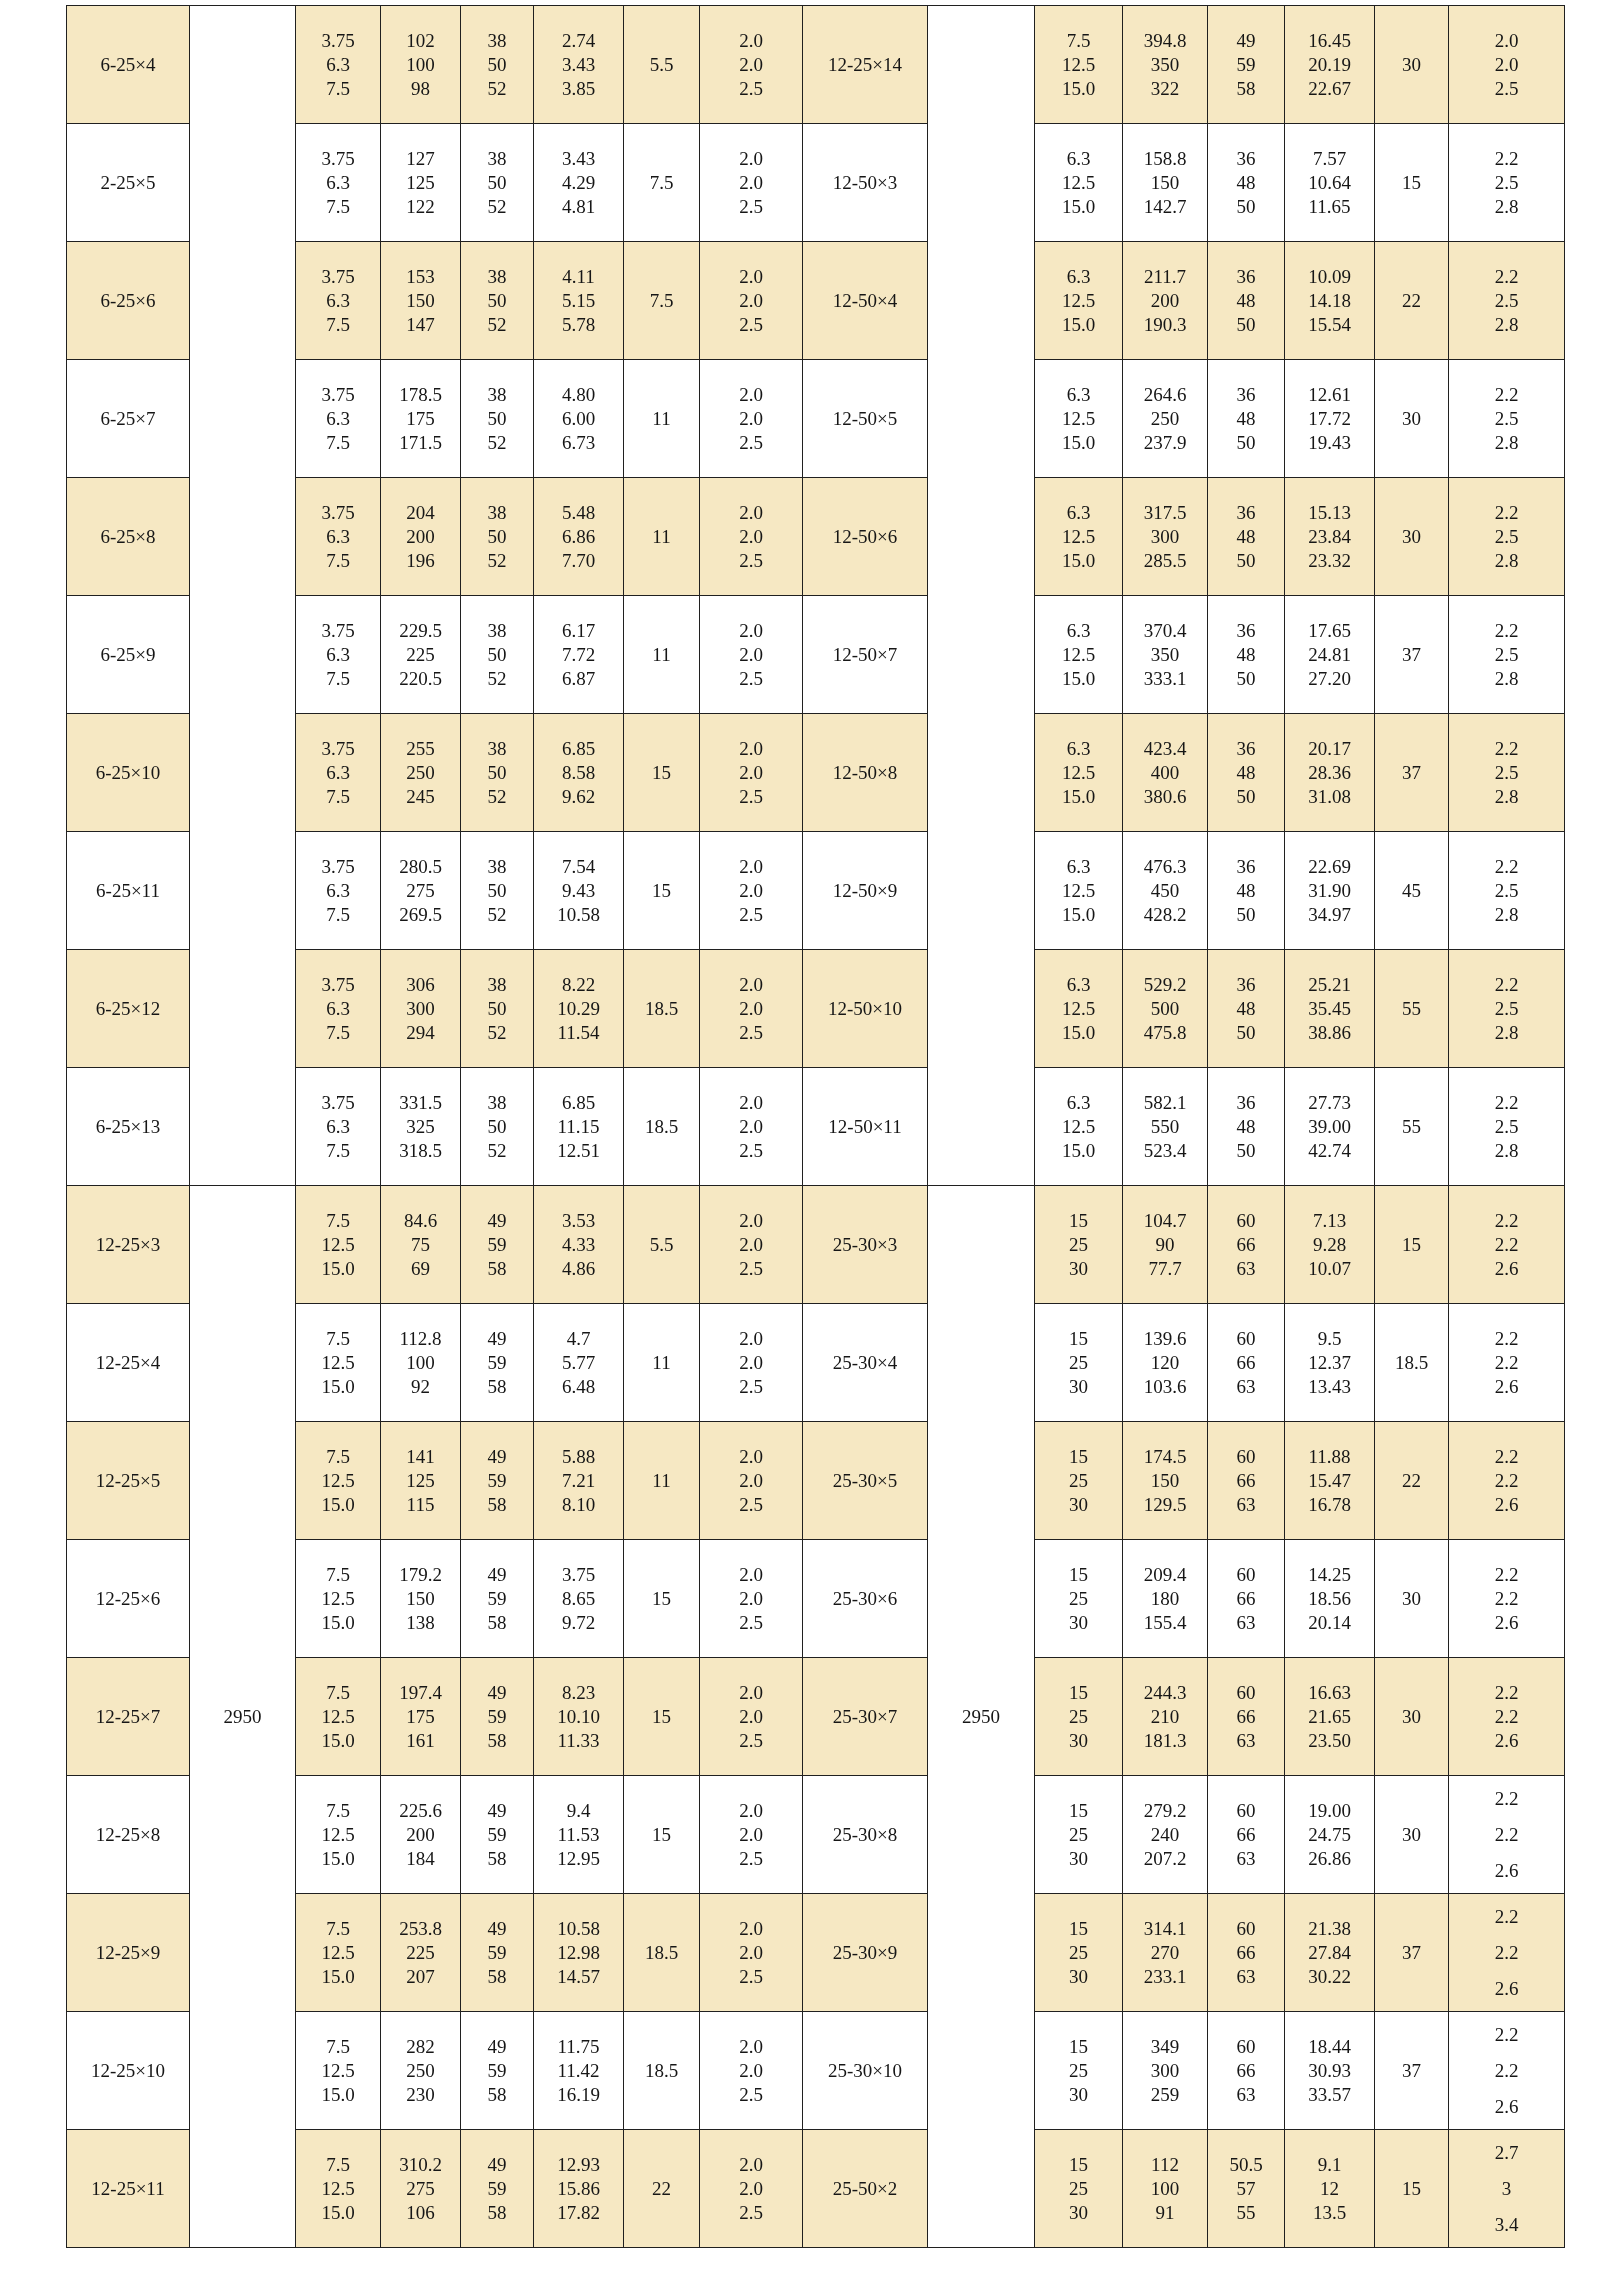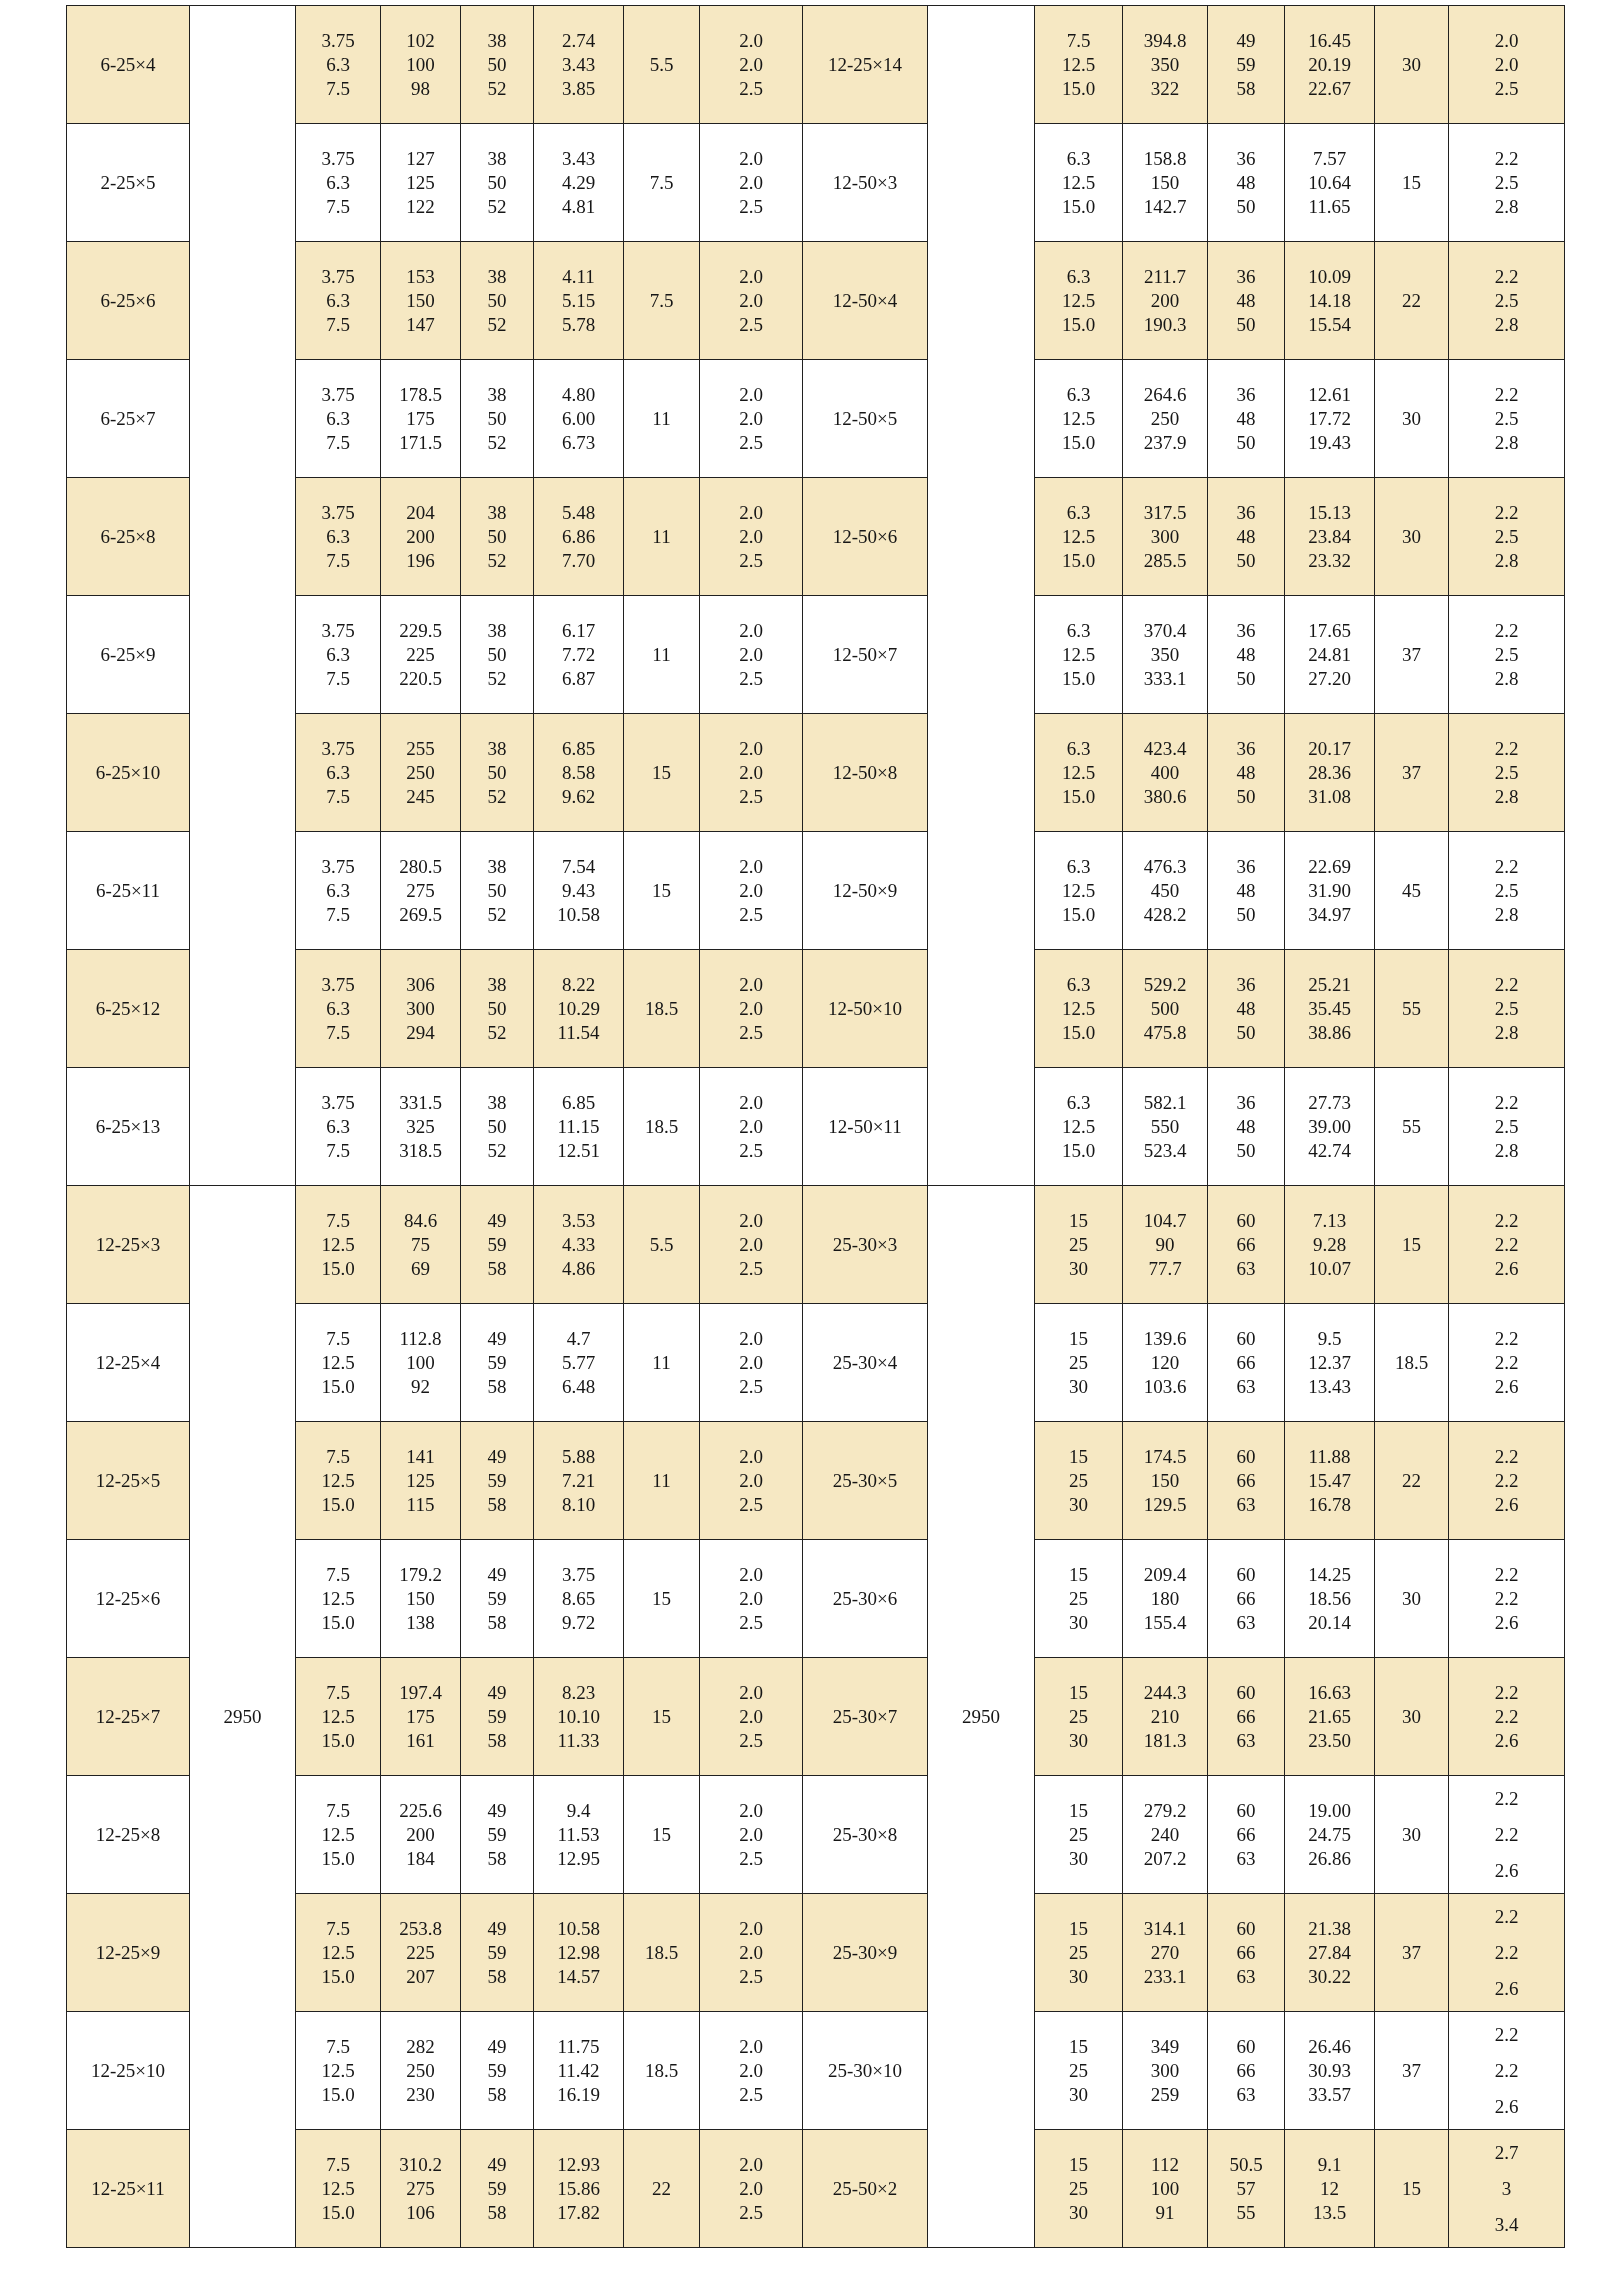--- a/index.html
+++ b/index.html
@@ -1049,21 +1049,21 @@
           <div class="ln">349</div>
           <div class="ln">300</div>
           <div class="ln">259</div>
         </td>
         <td>
           <div class="ln">60</div>
           <div class="ln">66</div>
           <div class="ln">63</div>
         </td>
         <td>
-          <div class="ln">26.46</div>
+          <div class="ln">18.44</div>
           <div class="ln">30.93</div>
           <div class="ln">33.57</div>
         </td>
         <td>37</td>
         <td class="spread">
           <div class="ln">2.2</div>
           <div class="ln">2.2</div>
           <div class="ln">2.6</div>
         </td>
       </tr>

